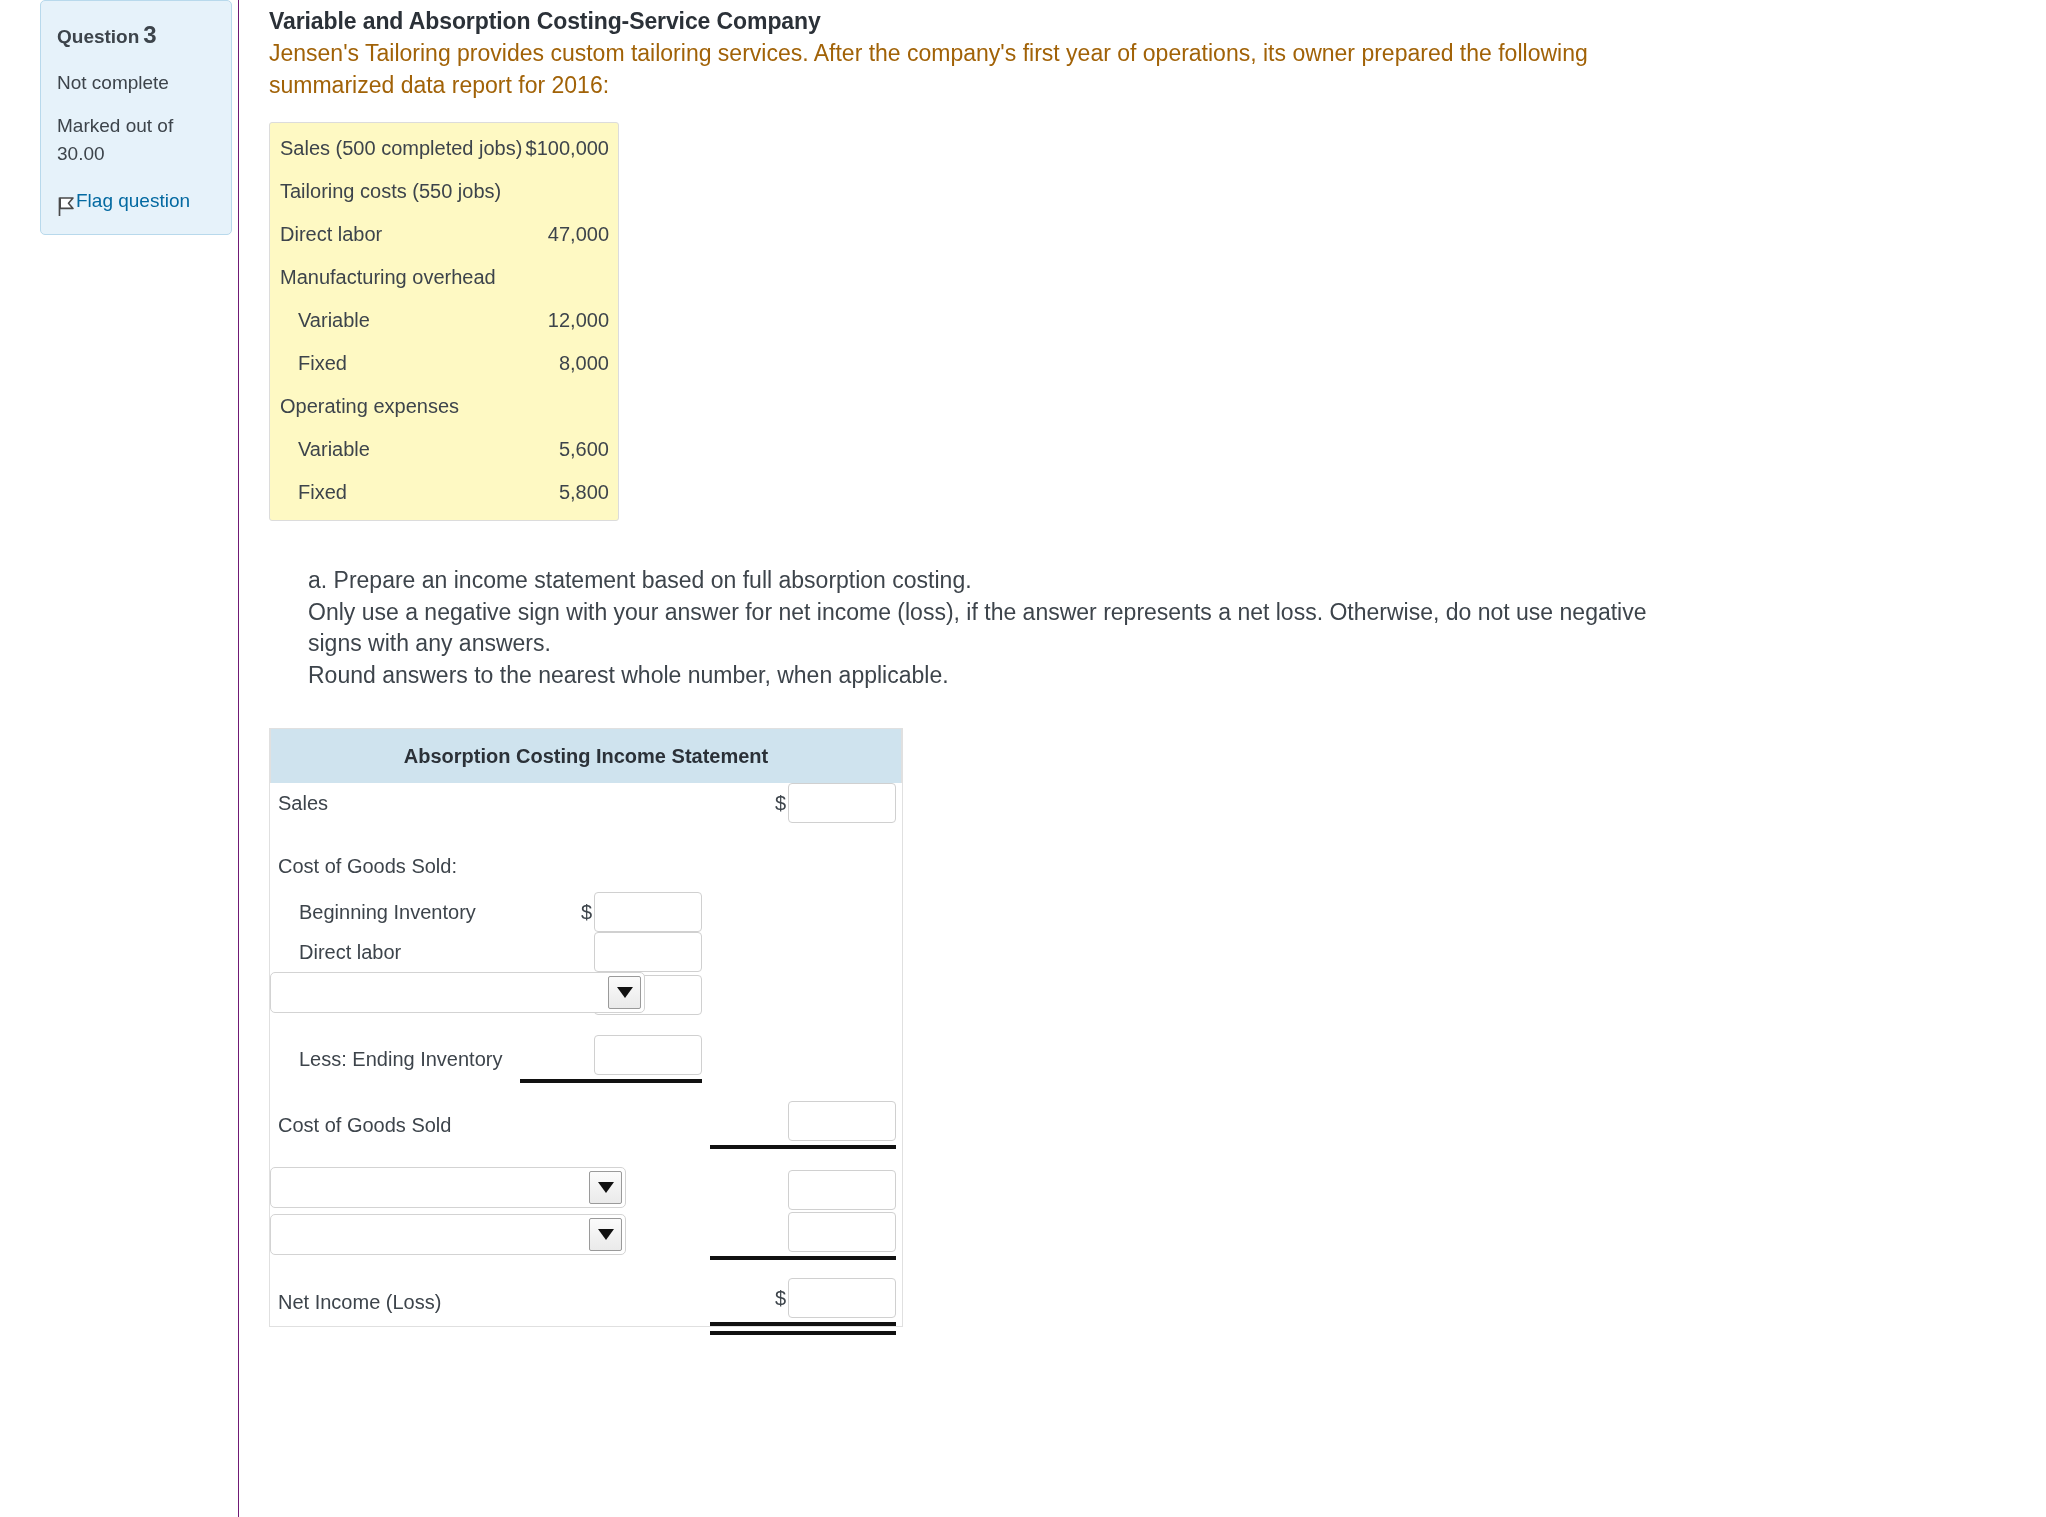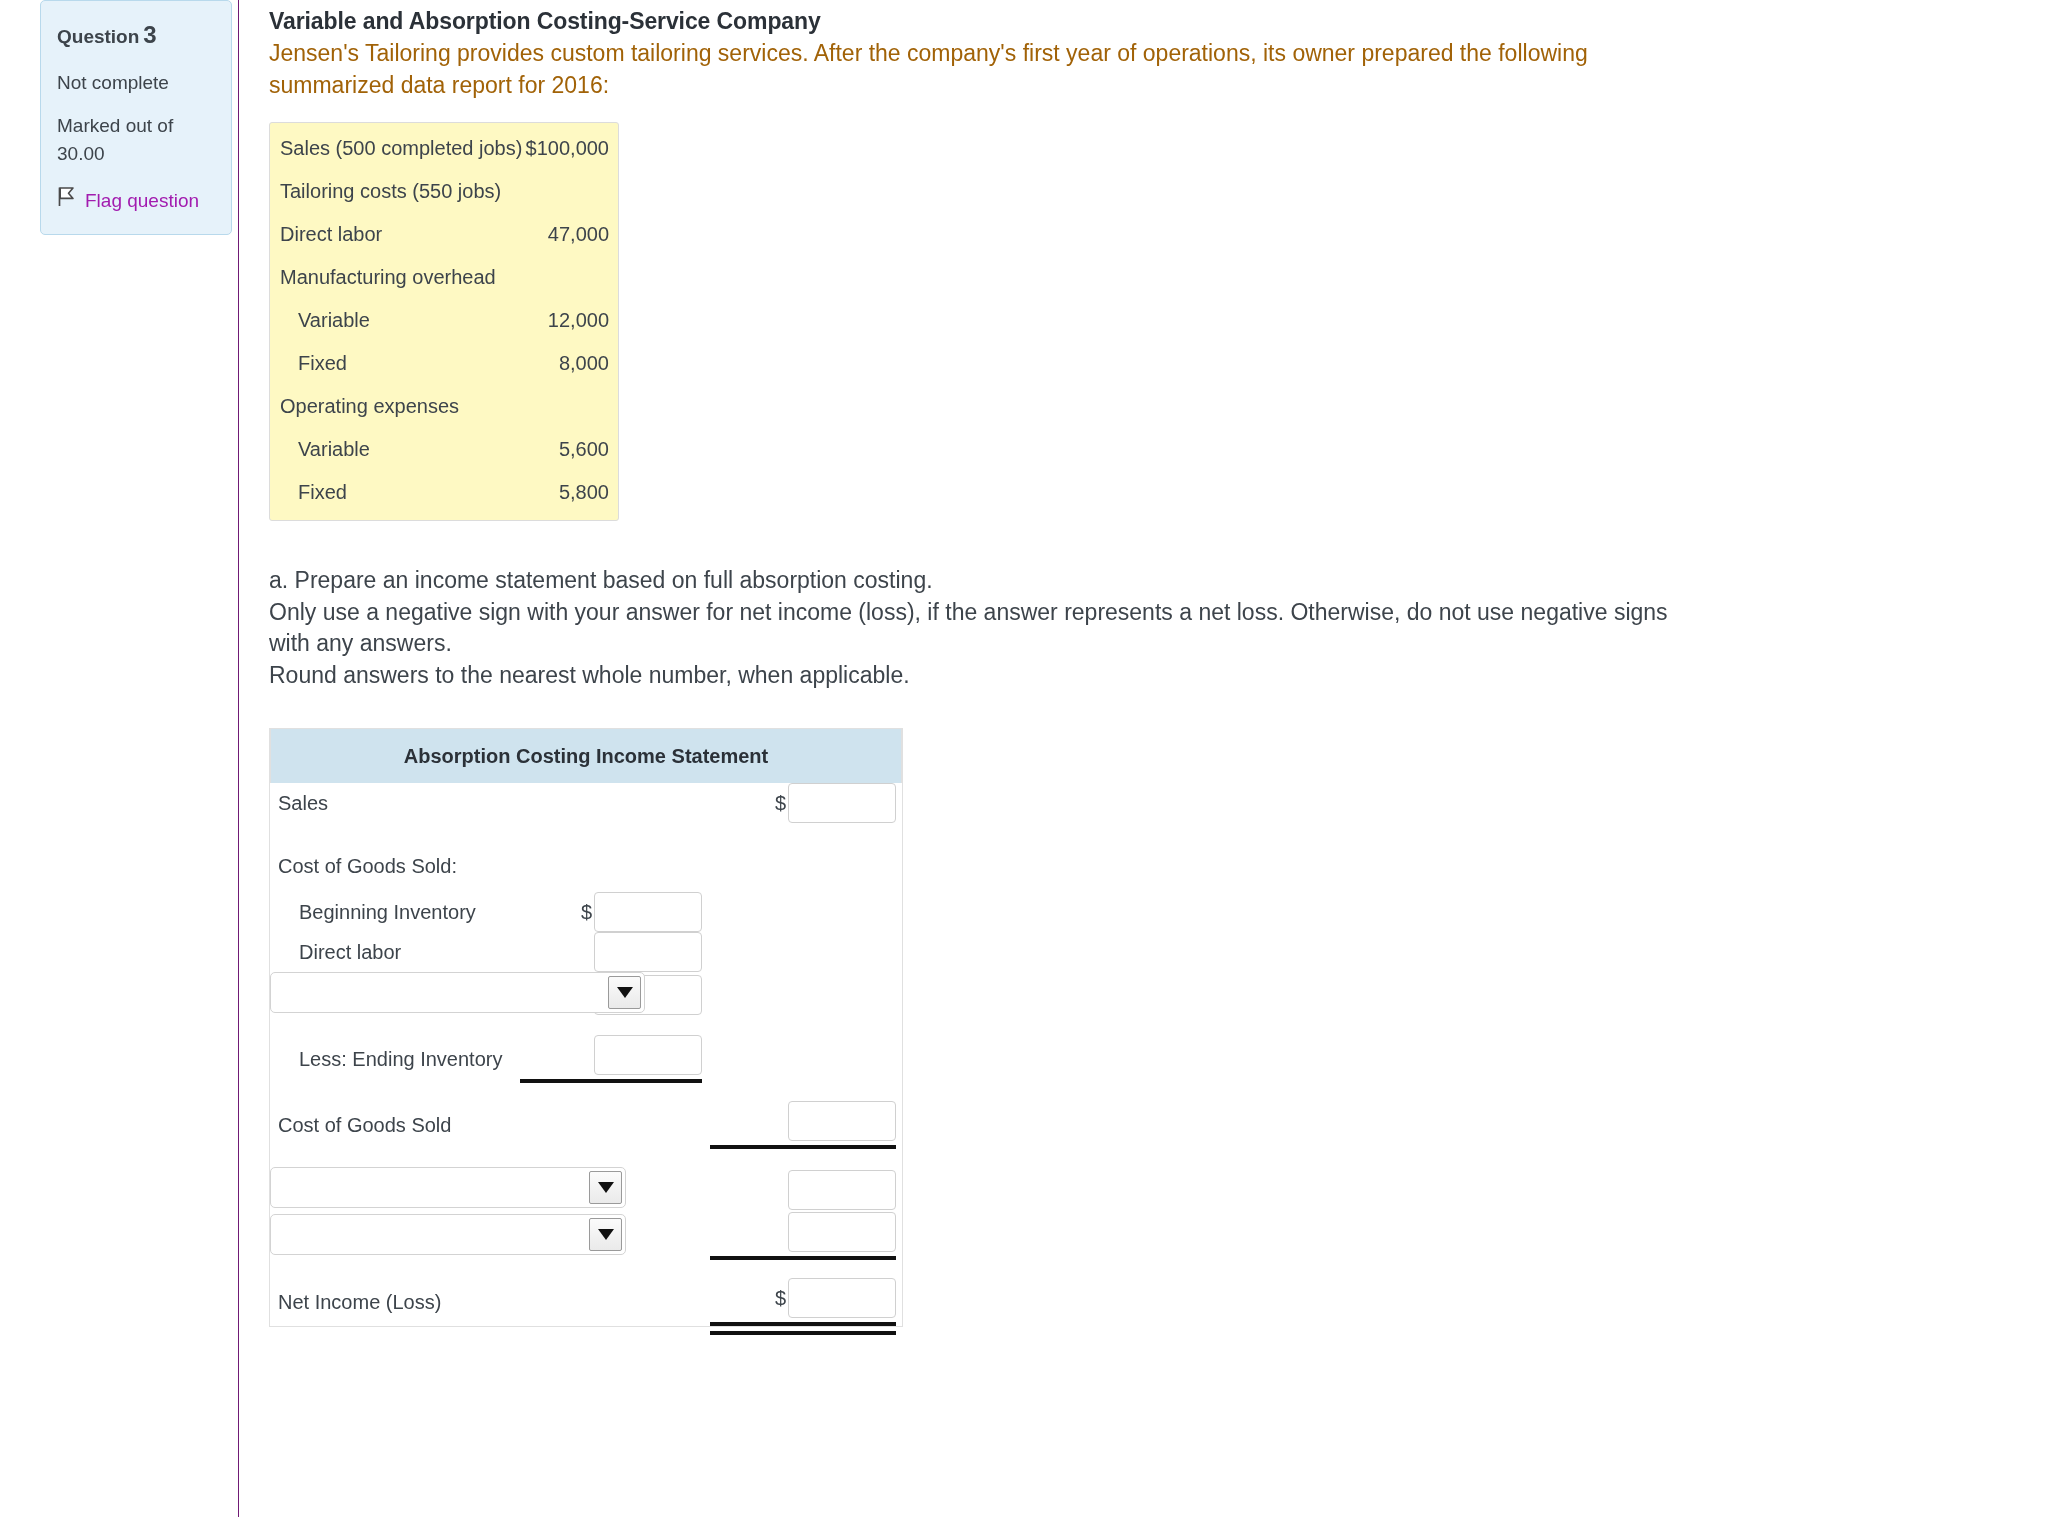--- a/index.html
+++ b/index.html
@@ -65,24 +65,23 @@
     color: #3d444b;
   }
   .q-marked {
     font-size: 19px;
     margin: 0 0 16px 0;
     color: #3d444b;
     line-height: 1.5;
   }
   .flag-row {
     display: flex;
-    align-items: flex-start;
-    gap: 9px;
-    font-size: 19px;
-    color: #a21caf;
+    align-items: flex-end;
+    font-size: 19px;
+    color: #0369a1;
     cursor: pointer;
   }
   .flag-icon { width: 19px; height: 21px; display: inline-block; flex: 0 0 19px; }
 
   
   .content-col {
     flex: 1 1 auto;
     border-left: 1px solid #701a75;
     padding: 0 0 0 30px;
     min-height: 1517px;
@@ -132,20 +131,21 @@
     width: 120px;
   }
 
   
   .part-a {
     margin-top: 44px;
     font-size: 23px;
     line-height: 1.37;
     color: #3d444b;
     max-width: 1700px;
+    margin-left: 39px;
   }
 
   
   .stmt {
     margin-top: 37px;
     width: 634px;
     border: 1px solid #e0e0e0;
     border-top: none;
     background: #ffffff;
   }

